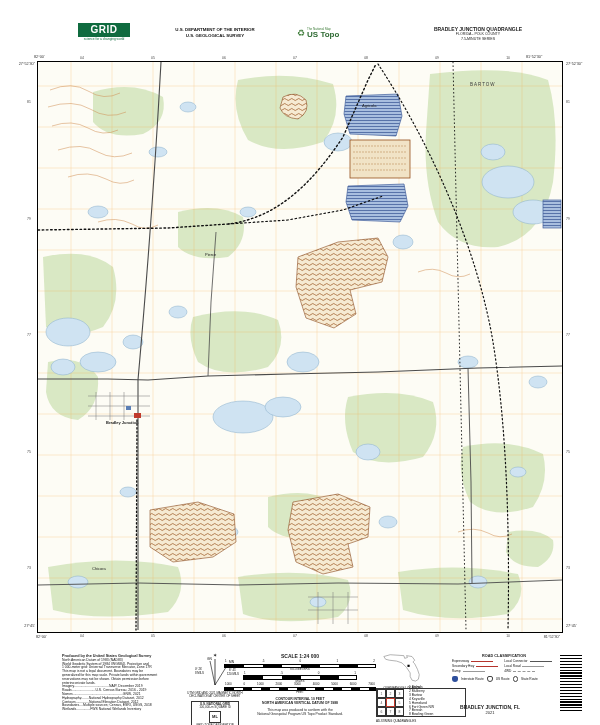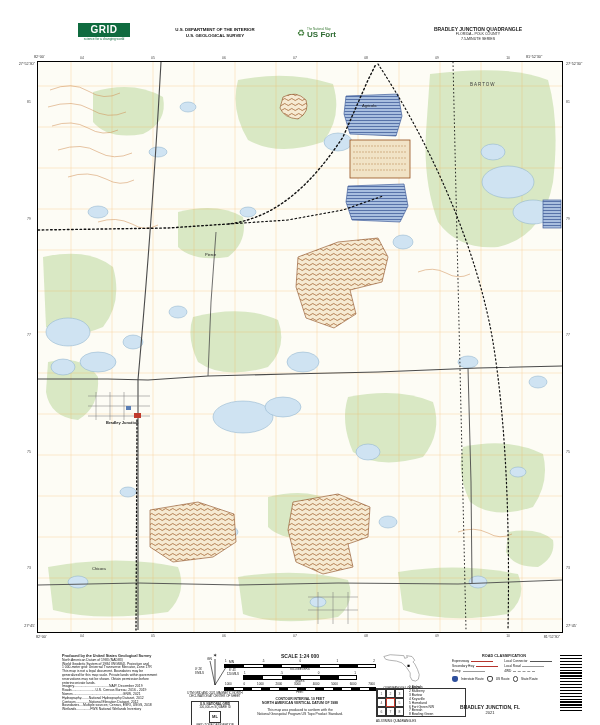--- a/index.html
+++ b/index.html
@@ -78,21 +78,21 @@
   <div class="usgs-tag">science for a changing world</div>
 </div>
 <div class="abs dept" style="left:135px;top:27px;">
   <div>U.S. DEPARTMENT OF THE INTERIOR</div>
   <div>U.S. GEOLOGICAL SURVEY</div>
 </div>
 <div class="abs ustopo" style="left:297px;top:27px;">
   <div class="icon">♻</div>
   <div>
     <div class="over">The National Map</div>
-    <div class="brand">US Fort</div>
+    <div class="brand">US Topo</div>
   </div>
 </div>
 <div class="abs quadtitle" style="left:388px;top:26px;">
   <div class="t1">BRADLEY JUNCTION QUADRANGLE</div>
   <div class="t2">FLORIDA - POLK COUNTY</div>
   <div class="t2">7.5-MINUTE SERIES</div>
 </div>
 
 <div class="abs cornerlbl" style="left:34px;top:55px;">82°00'</div>
 <div class="abs cornerlbl" style="left:2px;top:62px;width:33px;text-align:right;">27°52'30"</div>

